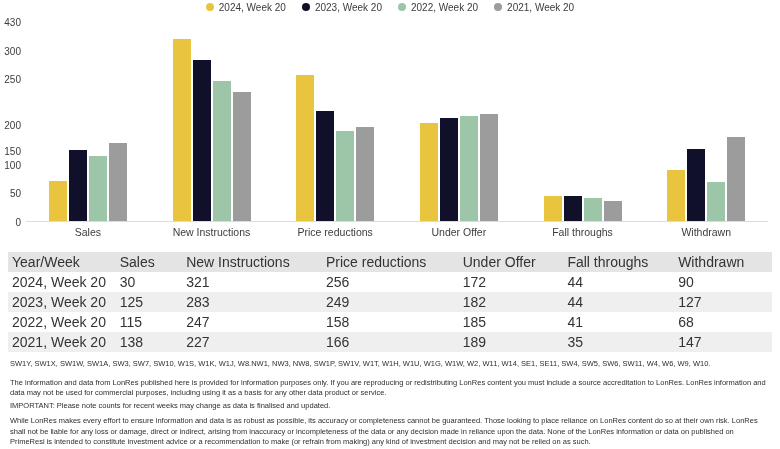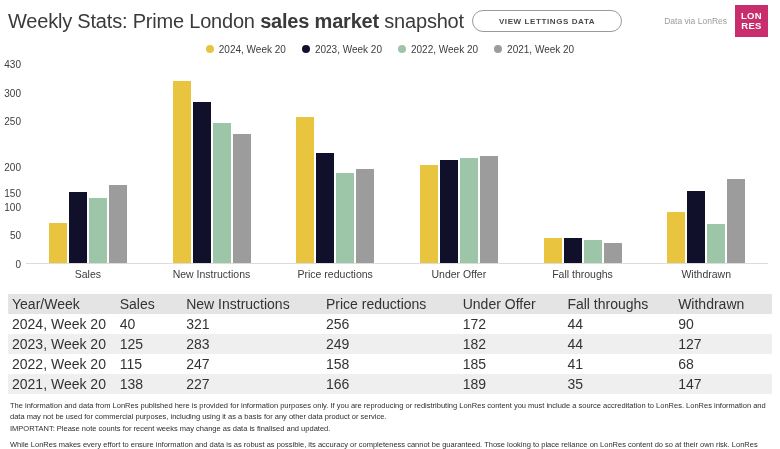--- a/index.html
+++ b/index.html
@@ -81,29 +81,20 @@
   .fn { font-size: 7.5px; line-height: 10.5px; }
   .fn-postcodes { margin-bottom: 8px; }
   .fn-important { margin-bottom: 5px; }
   .fn-para { margin-bottom: 2px; }
 </style>
 </head>
 <body>
 
 <div class="page">
 
-  <div class="header">
-    <h1 class="title"><span>Weekly Stats: Prime London </span><b>sales market</b><span> snapshot</span></h1>
-    <button class="pill-btn">VIEW LETTINGS DATA</button>
-    <span class="data-via">Data via LonRes</span>
-    <div class="logo" style="background: rgb(199, 46, 107);">
-      <span>LON</span>
-      <span>RES</span>
-    </div>
-  </div>
 
   <div class="legend">
       <div class="legend-item">
         <span class="legend-dot" style="background: rgb(232, 196, 63);"></span>
         <span class="legend-label">2024, Week 20</span>
       </div>
       <div class="legend-item">
         <span class="legend-dot" style="background: rgb(16, 16, 42);"></span>
         <span class="legend-label">2023, Week 20</span>
       </div>
@@ -191,21 +182,21 @@
           <th>New Instructions</th>
           <th>Price reductions</th>
           <th>Under Offer</th>
           <th>Fall throughs</th>
           <th>Withdrawn</th>
         </tr>
       </thead>
     <tbody>
         <tr>
           <td>2024, Week 20</td>
-          <td>40</td>
+          <td>30</td>
           <td>321</td>
           <td>256</td>
           <td>172</td>
           <td>44</td>
           <td>90</td>
         </tr>
         <tr>
           <td>2023, Week 20</td>
           <td>125</td>
           <td>283</td>
@@ -229,18 +220,19 @@
           <td>227</td>
           <td>166</td>
           <td>189</td>
           <td>35</td>
           <td>147</td>
         </tr>
       </tbody>
   </table>
 
   <div class="footnotes">
+    <div class="fn fn-postcodes">SW1Y, SW1X, SW1W, SW1A, SW3, SW7, SW10, W1S, W1K, W1J, W8.NW1, NW3, NW8, SW1P, SW1V, W1T, W1H, W1U, W1G, W1W, W2, W11, W14, SE1, SE11, SW4, SW5, SW6, SW11, W4, W6, W9, W10.</div>
     <div class="fn fn-para">The information and data from LonRes published here is provided for information purposes only. If you are reproducing or redistributing LonRes content you must include a source accreditation to LonRes. LonRes information and data may not be used for commercial purposes, including using it as a basis for any other data product or service.</div>
     <div class="fn fn-important">IMPORTANT: Please note counts for recent weeks may change as data is finalised and updated.</div>
     <div class="fn fn-para">While LonRes makes every effort to ensure information and data is as robust as possible, its accuracy or completeness cannot be guaranteed. Those looking to place reliance on LonRes content do so at their own risk. LonRes shall not be liable for any loss or damage, direct or indirect, arising from inaccuracy or incompleteness of the data or any decision made in reliance upon the data. None of the LonRes information or data on published on PrimeResi is intended to constitute investment advice or a recommendation to make (or refrain from making) any kind of investment decision and may not be relied on as such.</div>
   </div>
 
 </div>
 
 </body></html>

